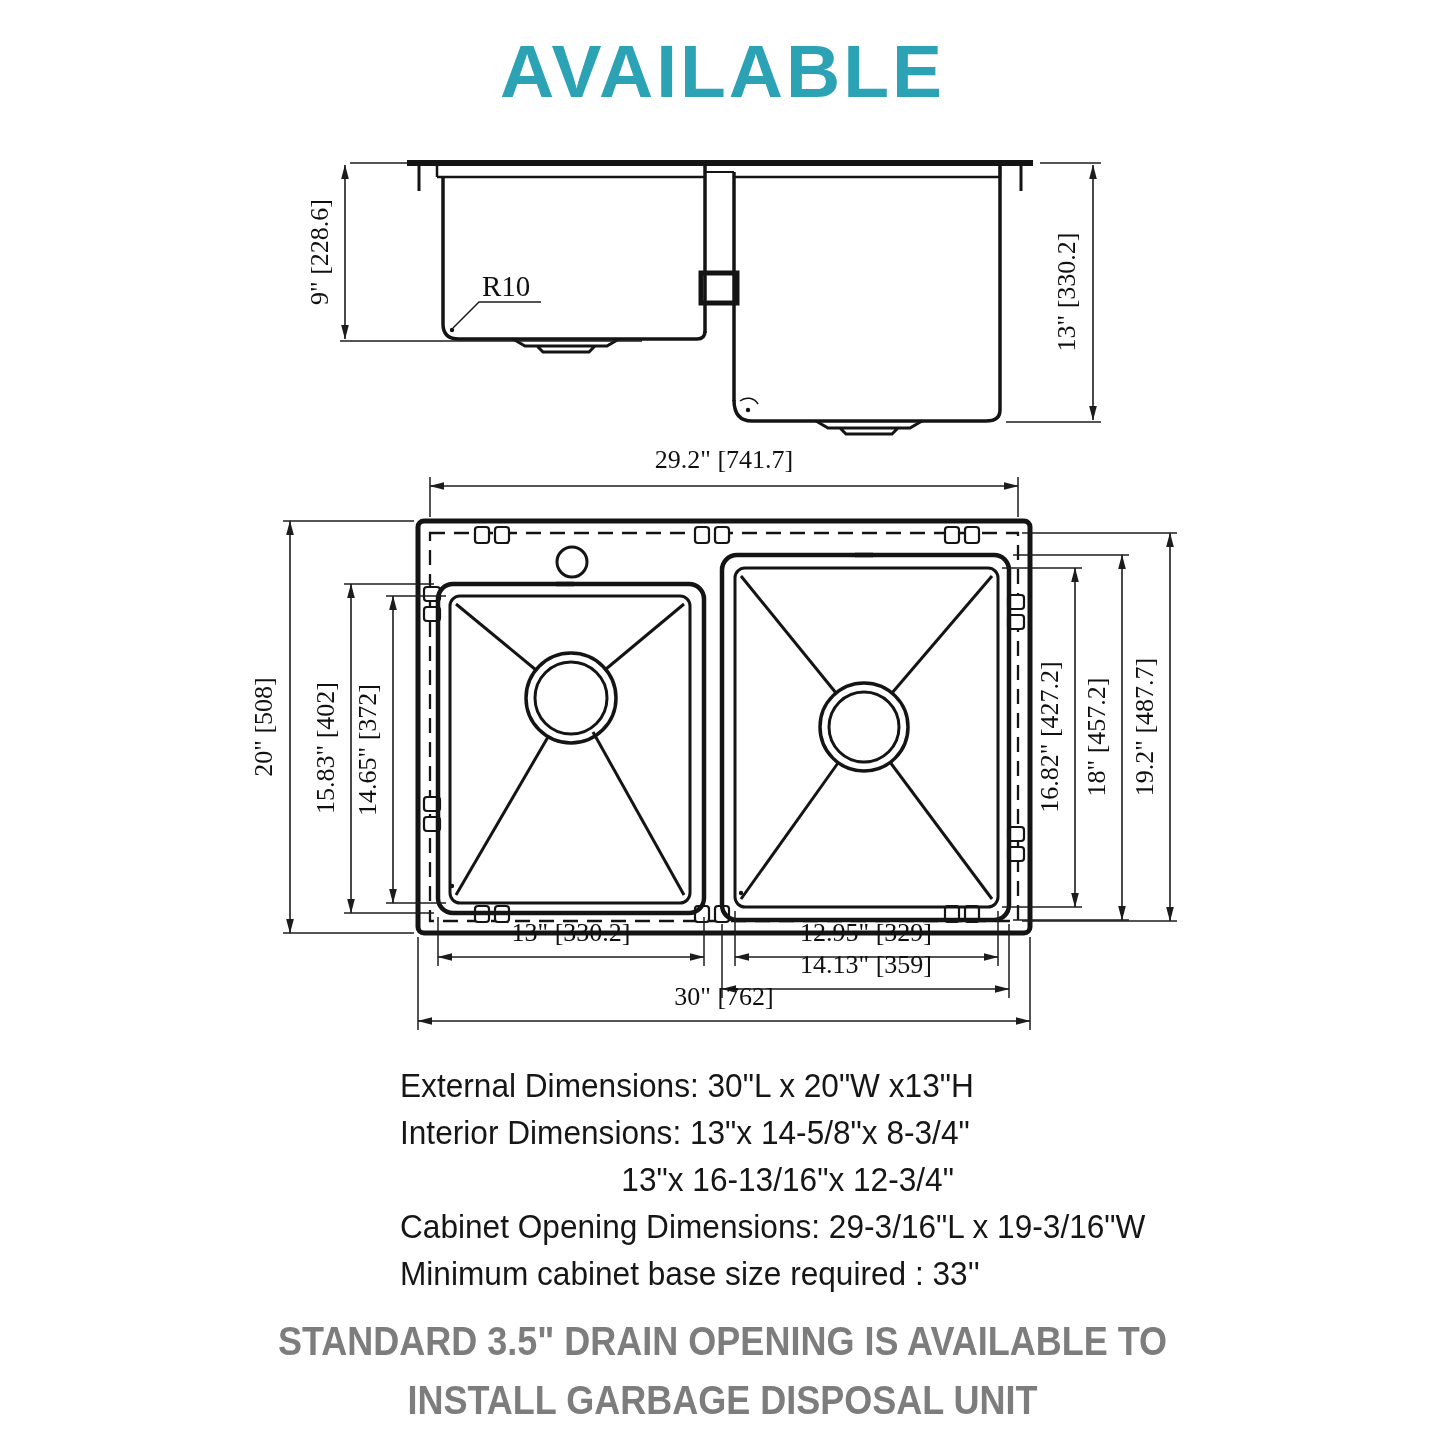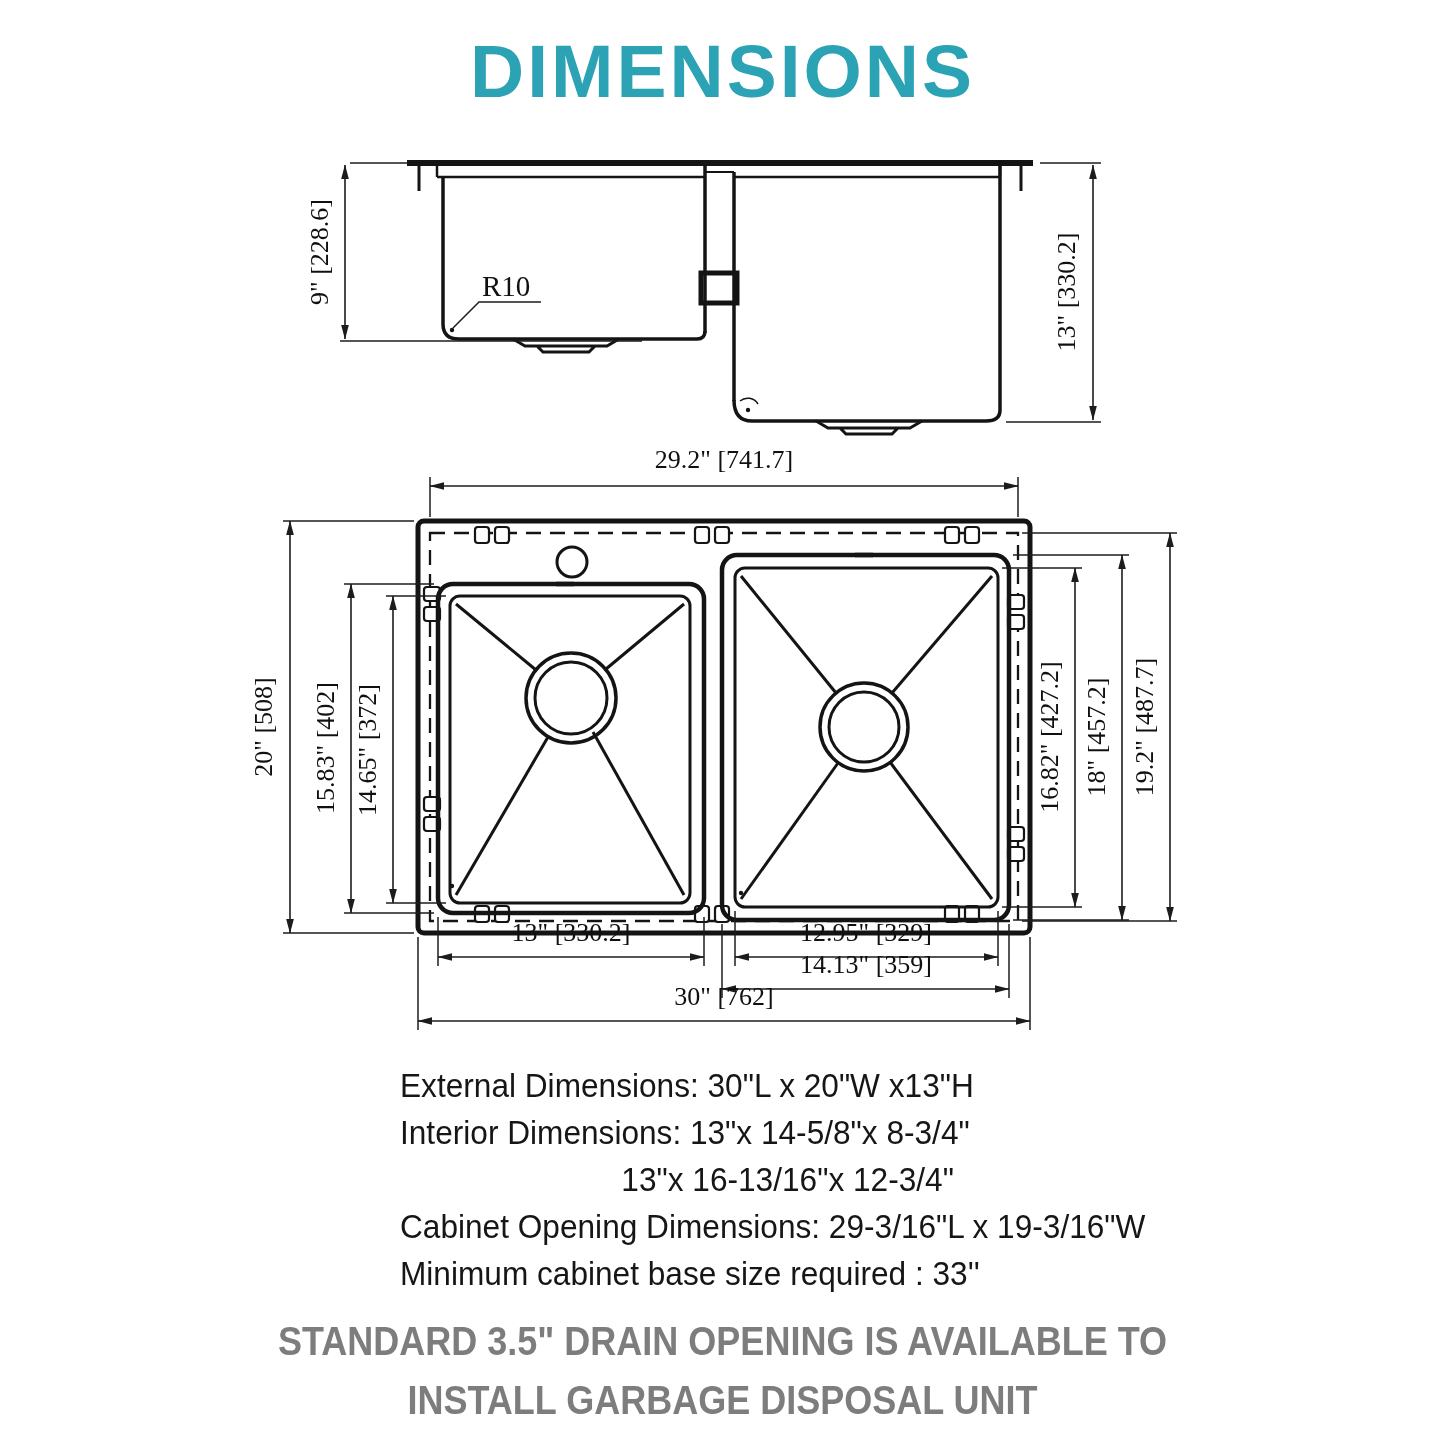--- a/index.html
+++ b/index.html
@@ -20,21 +20,21 @@
   .specs .indent{padding-left:238px;}
   .note{position:absolute;left:0;right:0;top:1312px;text-align:center;
         font-size:40px;font-weight:bold;color:#7d7d7d;line-height:59px;
         transform:scaleX(.9);white-space:nowrap;}
 </style>
 </head>
 <body>
 
 <div class="canvas">
 
-  <div class="title">DIMENSIONS</div>
+  <div class="title">AVAILABLE</div>
 
   <svg width="1445" height="1445" viewBox="0 0 1445 1445">
     <defs>
       <marker id="arr" viewBox="0 0 14 10" refX="13.5" refY="5" markerWidth="15" markerHeight="11" orient="auto-start-reverse" markerUnits="userSpaceOnUse">
         <path d="M14,5 L0,1.3 L0,8.7 Z" fill="#1c1c1c"></path>
       </marker>
     </defs>
 
     <g>
       <line class="ln" x1="407" y1="163" x2="1033" y2="163" stroke-width="6"></line>

